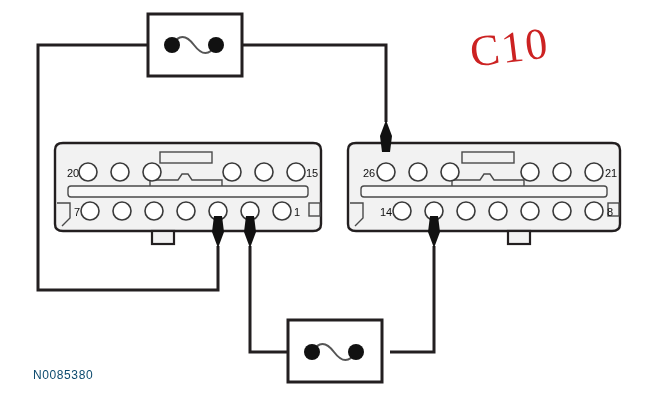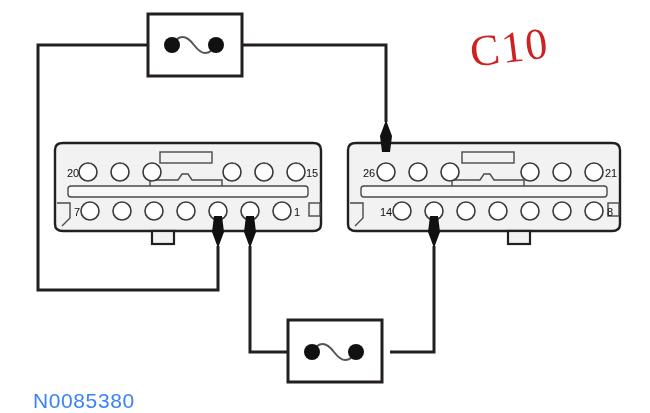--- a/index.html
+++ b/index.html
@@ -7,25 +7,25 @@
     width:650px;height:413px;
     background:#ffffff;
     font-family:"Liberation Sans", sans-serif;
     overflow:hidden;
     position:relative;
   }
   #diagram-root{position:absolute;inset:0;width:650px;height:413px;}
   svg#wiring{position:absolute;left:0;top:0;width:650px;height:413px;display:block;}
   .partnum{
     position:absolute;
-    left:33px;top:389px;
+    left:33px;top:368px;
     font-family:"Liberation Sans", sans-serif;
-    font-size:21px;
+    font-size:12px;
     letter-spacing:0.6px;
-    color:#3b82f6;
+    color:#0c4a6e;
     white-space:nowrap;
   }
   .annot{
     position:absolute;
     left:470px;top:22px;
     font-family:"Liberation Serif", serif;
     font-size:44px;
     color:#cc2222;
     letter-spacing:2px;
     transform:rotate(-7deg);

